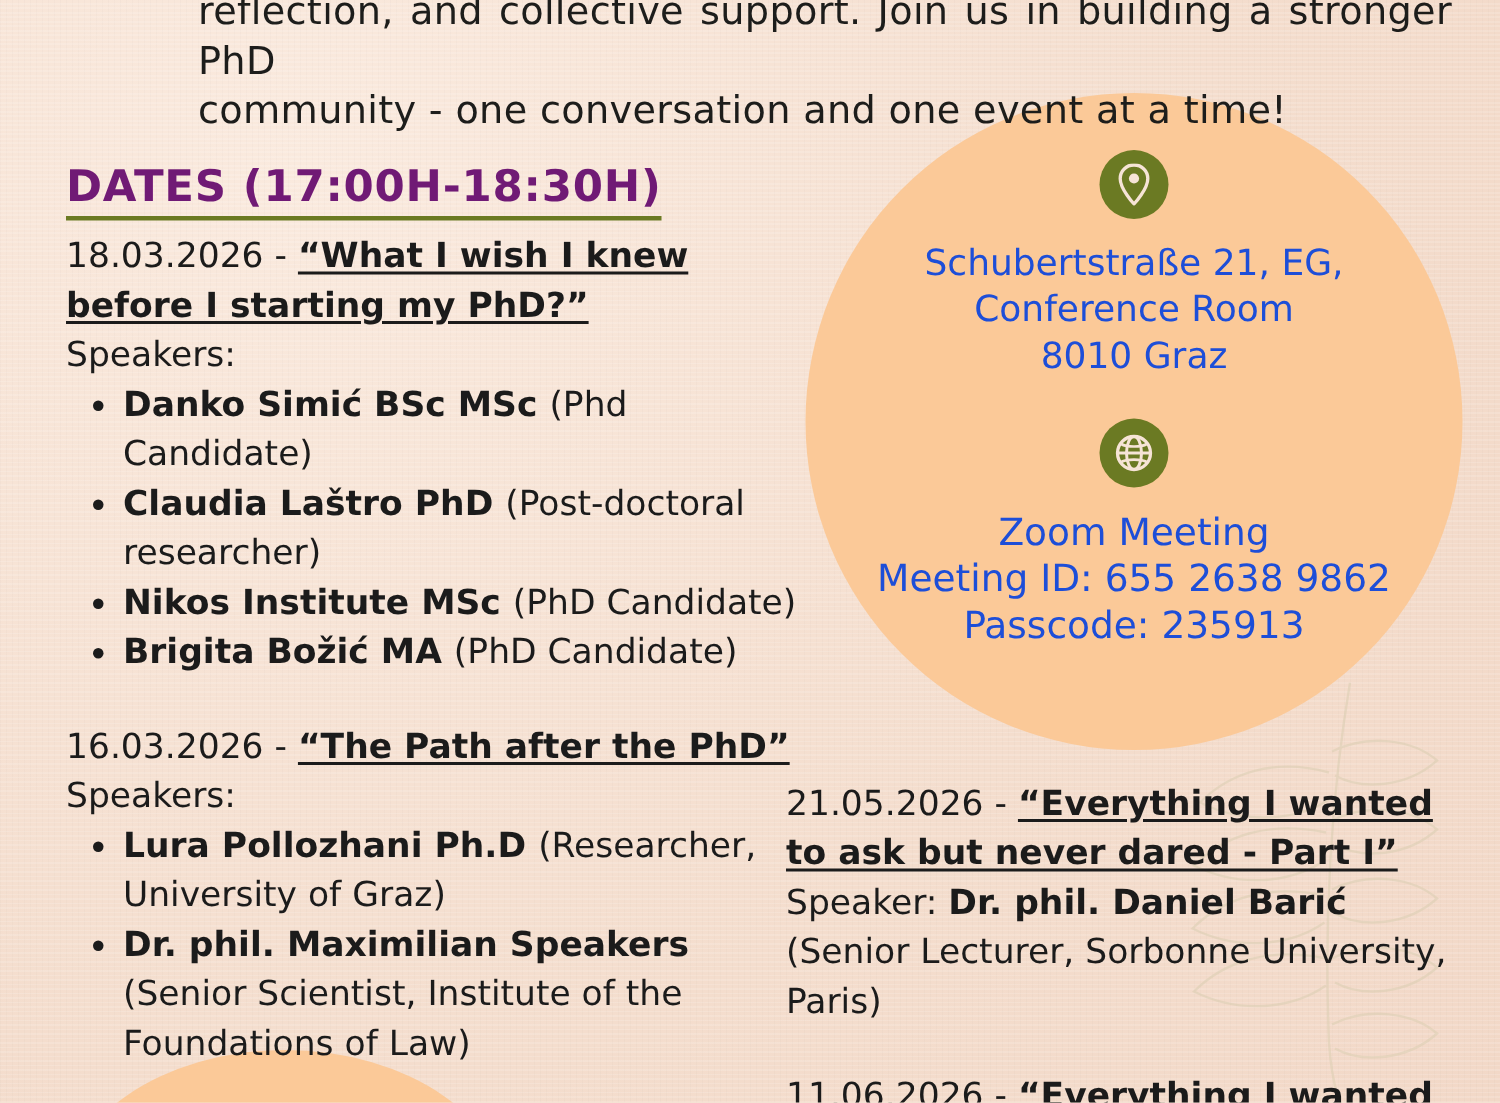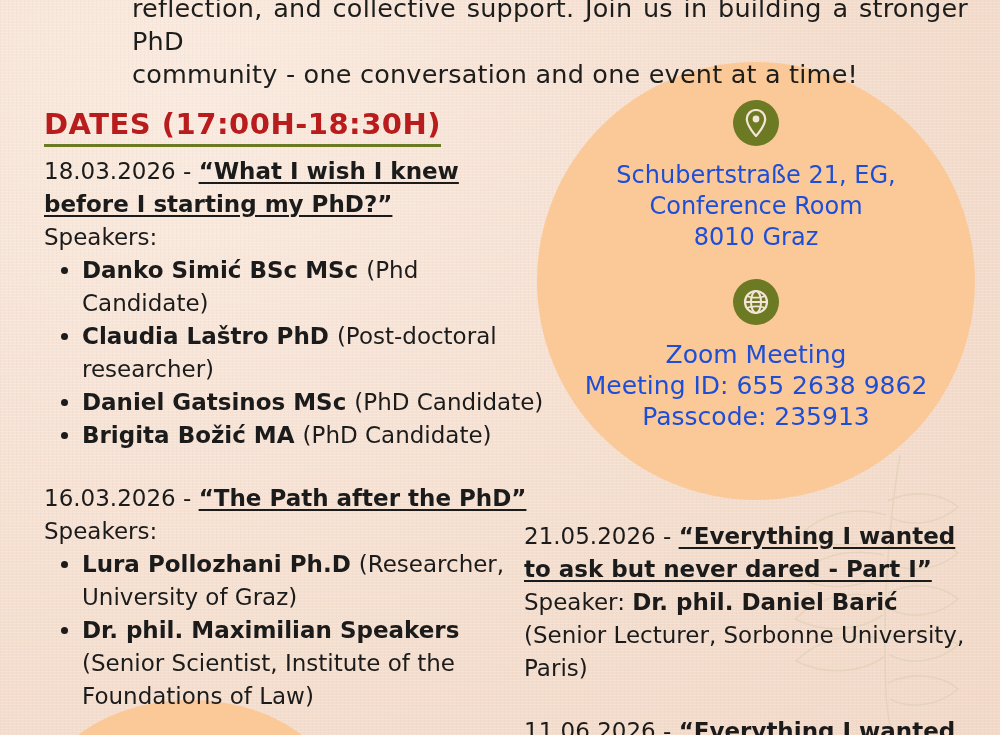--- a/index.html
+++ b/index.html
@@ -79,21 +79,21 @@
     display: block;
     text-align: left;
   }
   
   .dates-heading {
     position: absolute;
     left: 44px;
     top: 107px;
     font-size: 29px;
     font-weight: bold;
-    color: #b91c1c;
+    color: #701a75;
     letter-spacing: 0.5px;
     border-bottom: 3px solid #6b7a23;
     padding-bottom: 3px;
     display: inline-block;
   }
   
   .left-col {
     position: absolute;
     left: 44px;
     top: 155px;
@@ -210,21 +210,21 @@
       </p>
       <p class="speakers-label">Speakers:</p>
       <ul class="speakers">
         <li>
           <span class="sp-name">Danko Simić BSc MSc </span><span class="sp-role">(Phd Candidate)</span>
         </li>
         <li>
           <span class="sp-name">Claudia Laštro PhD </span><span class="sp-role">(Post-doctoral researcher)</span>
         </li>
         <li>
-          <span class="sp-name">Daniel Gatsinos MSc </span><span class="sp-role">(PhD Candidate)</span>
+          <span class="sp-name">Nikos Institute MSc </span><span class="sp-role">(PhD Candidate)</span>
         </li>
         <li>
           <span class="sp-name">Brigita Božić MA </span><span class="sp-role">(PhD Candidate)</span>
         </li>
       </ul>
     </div>
 
     <div class="block-gap"></div>
 
     <div>

